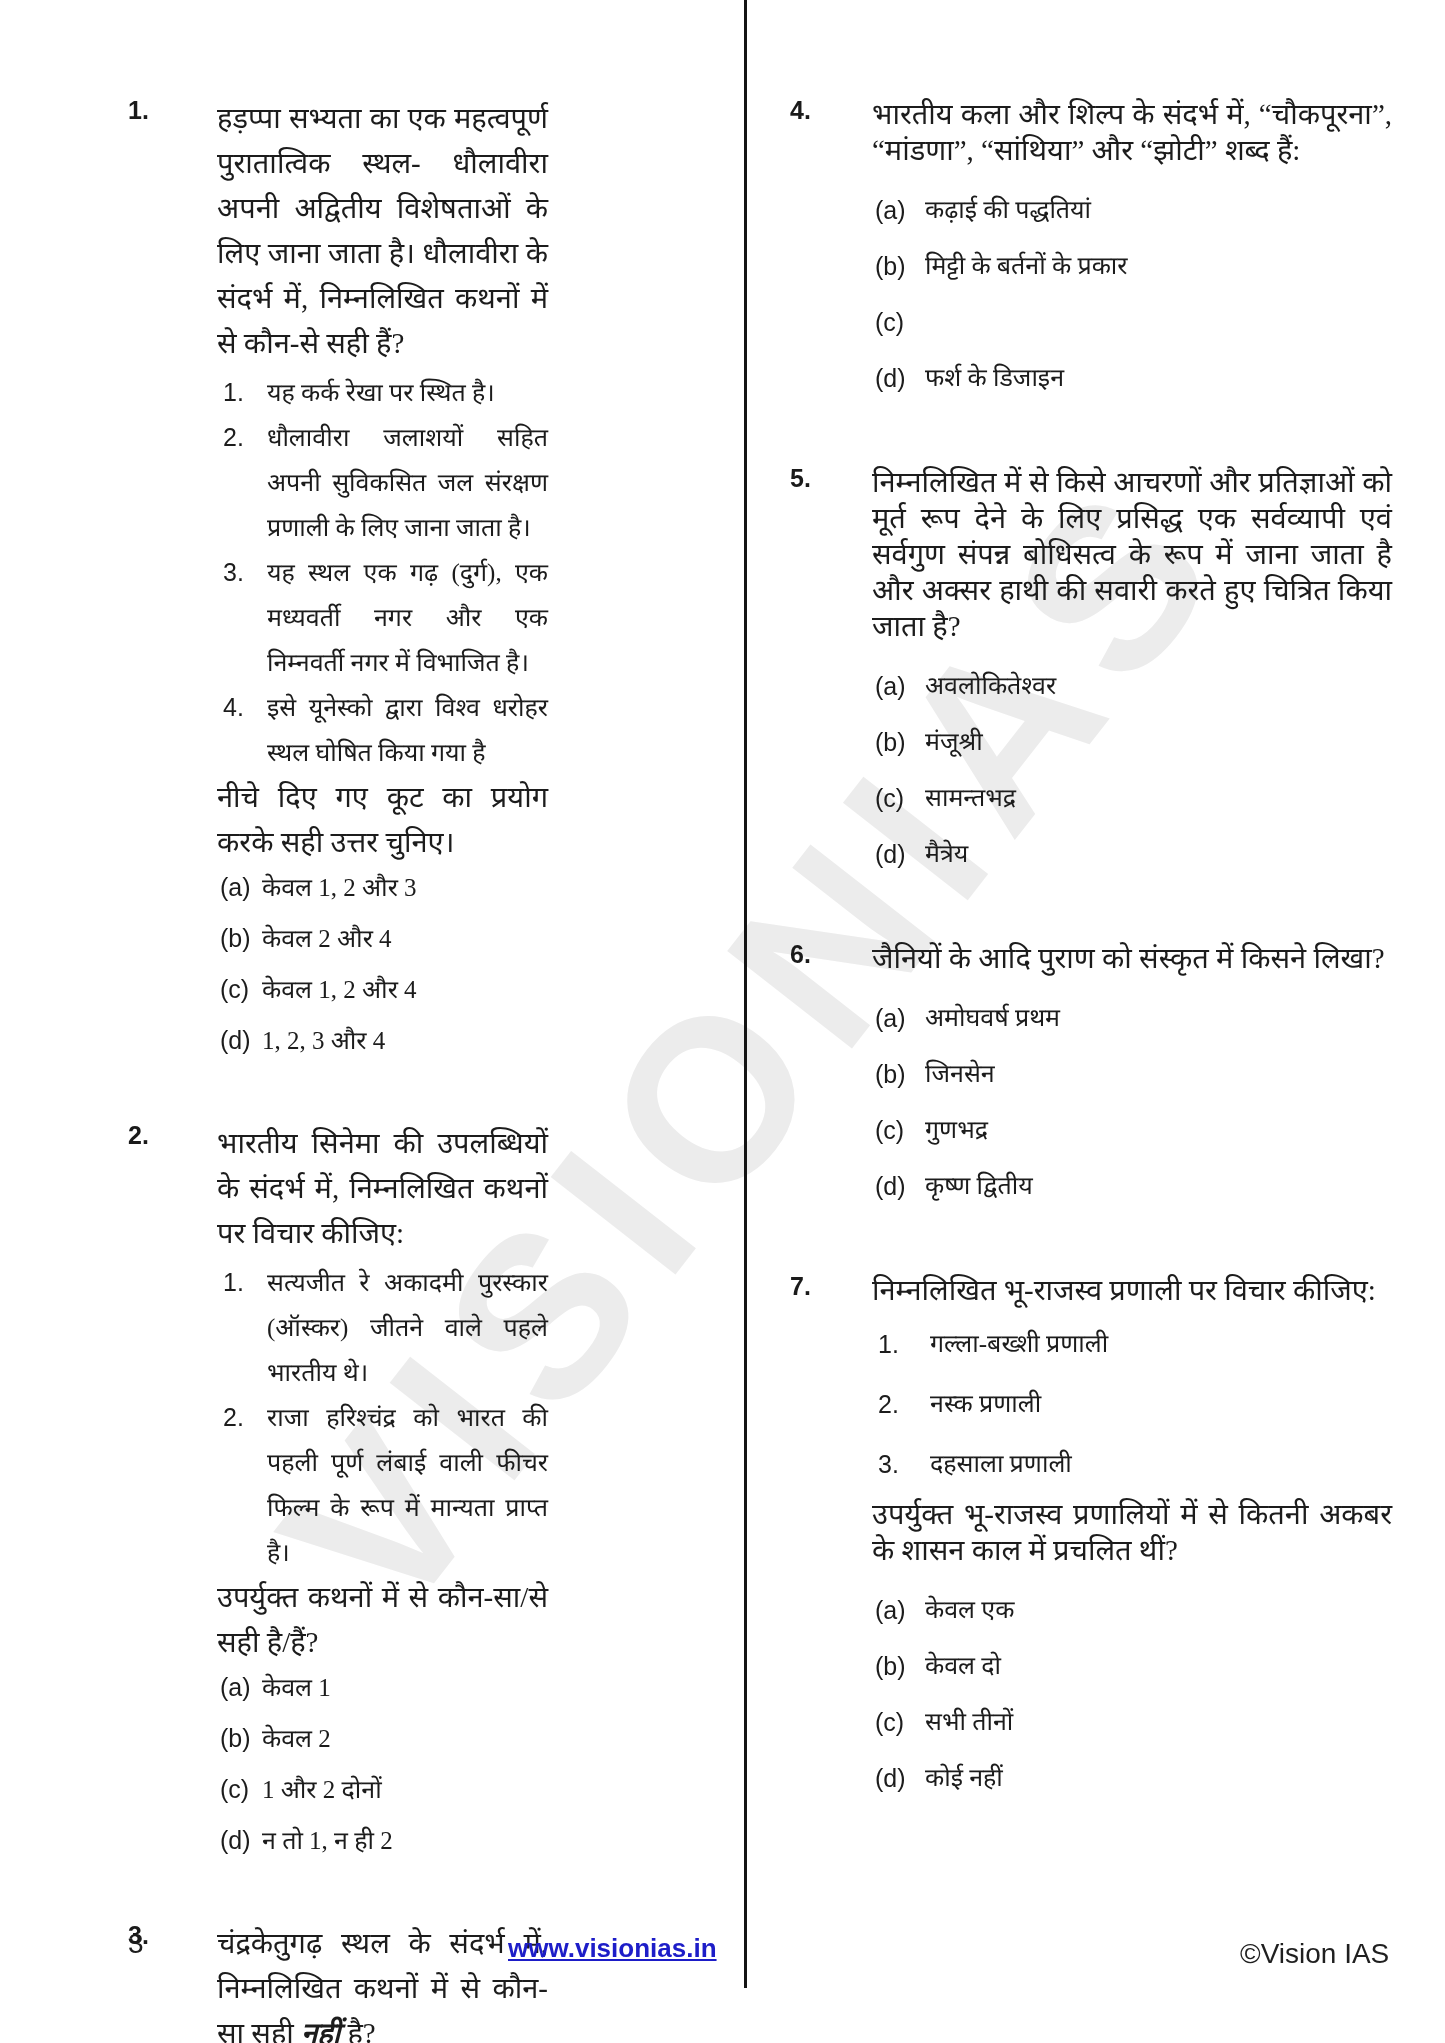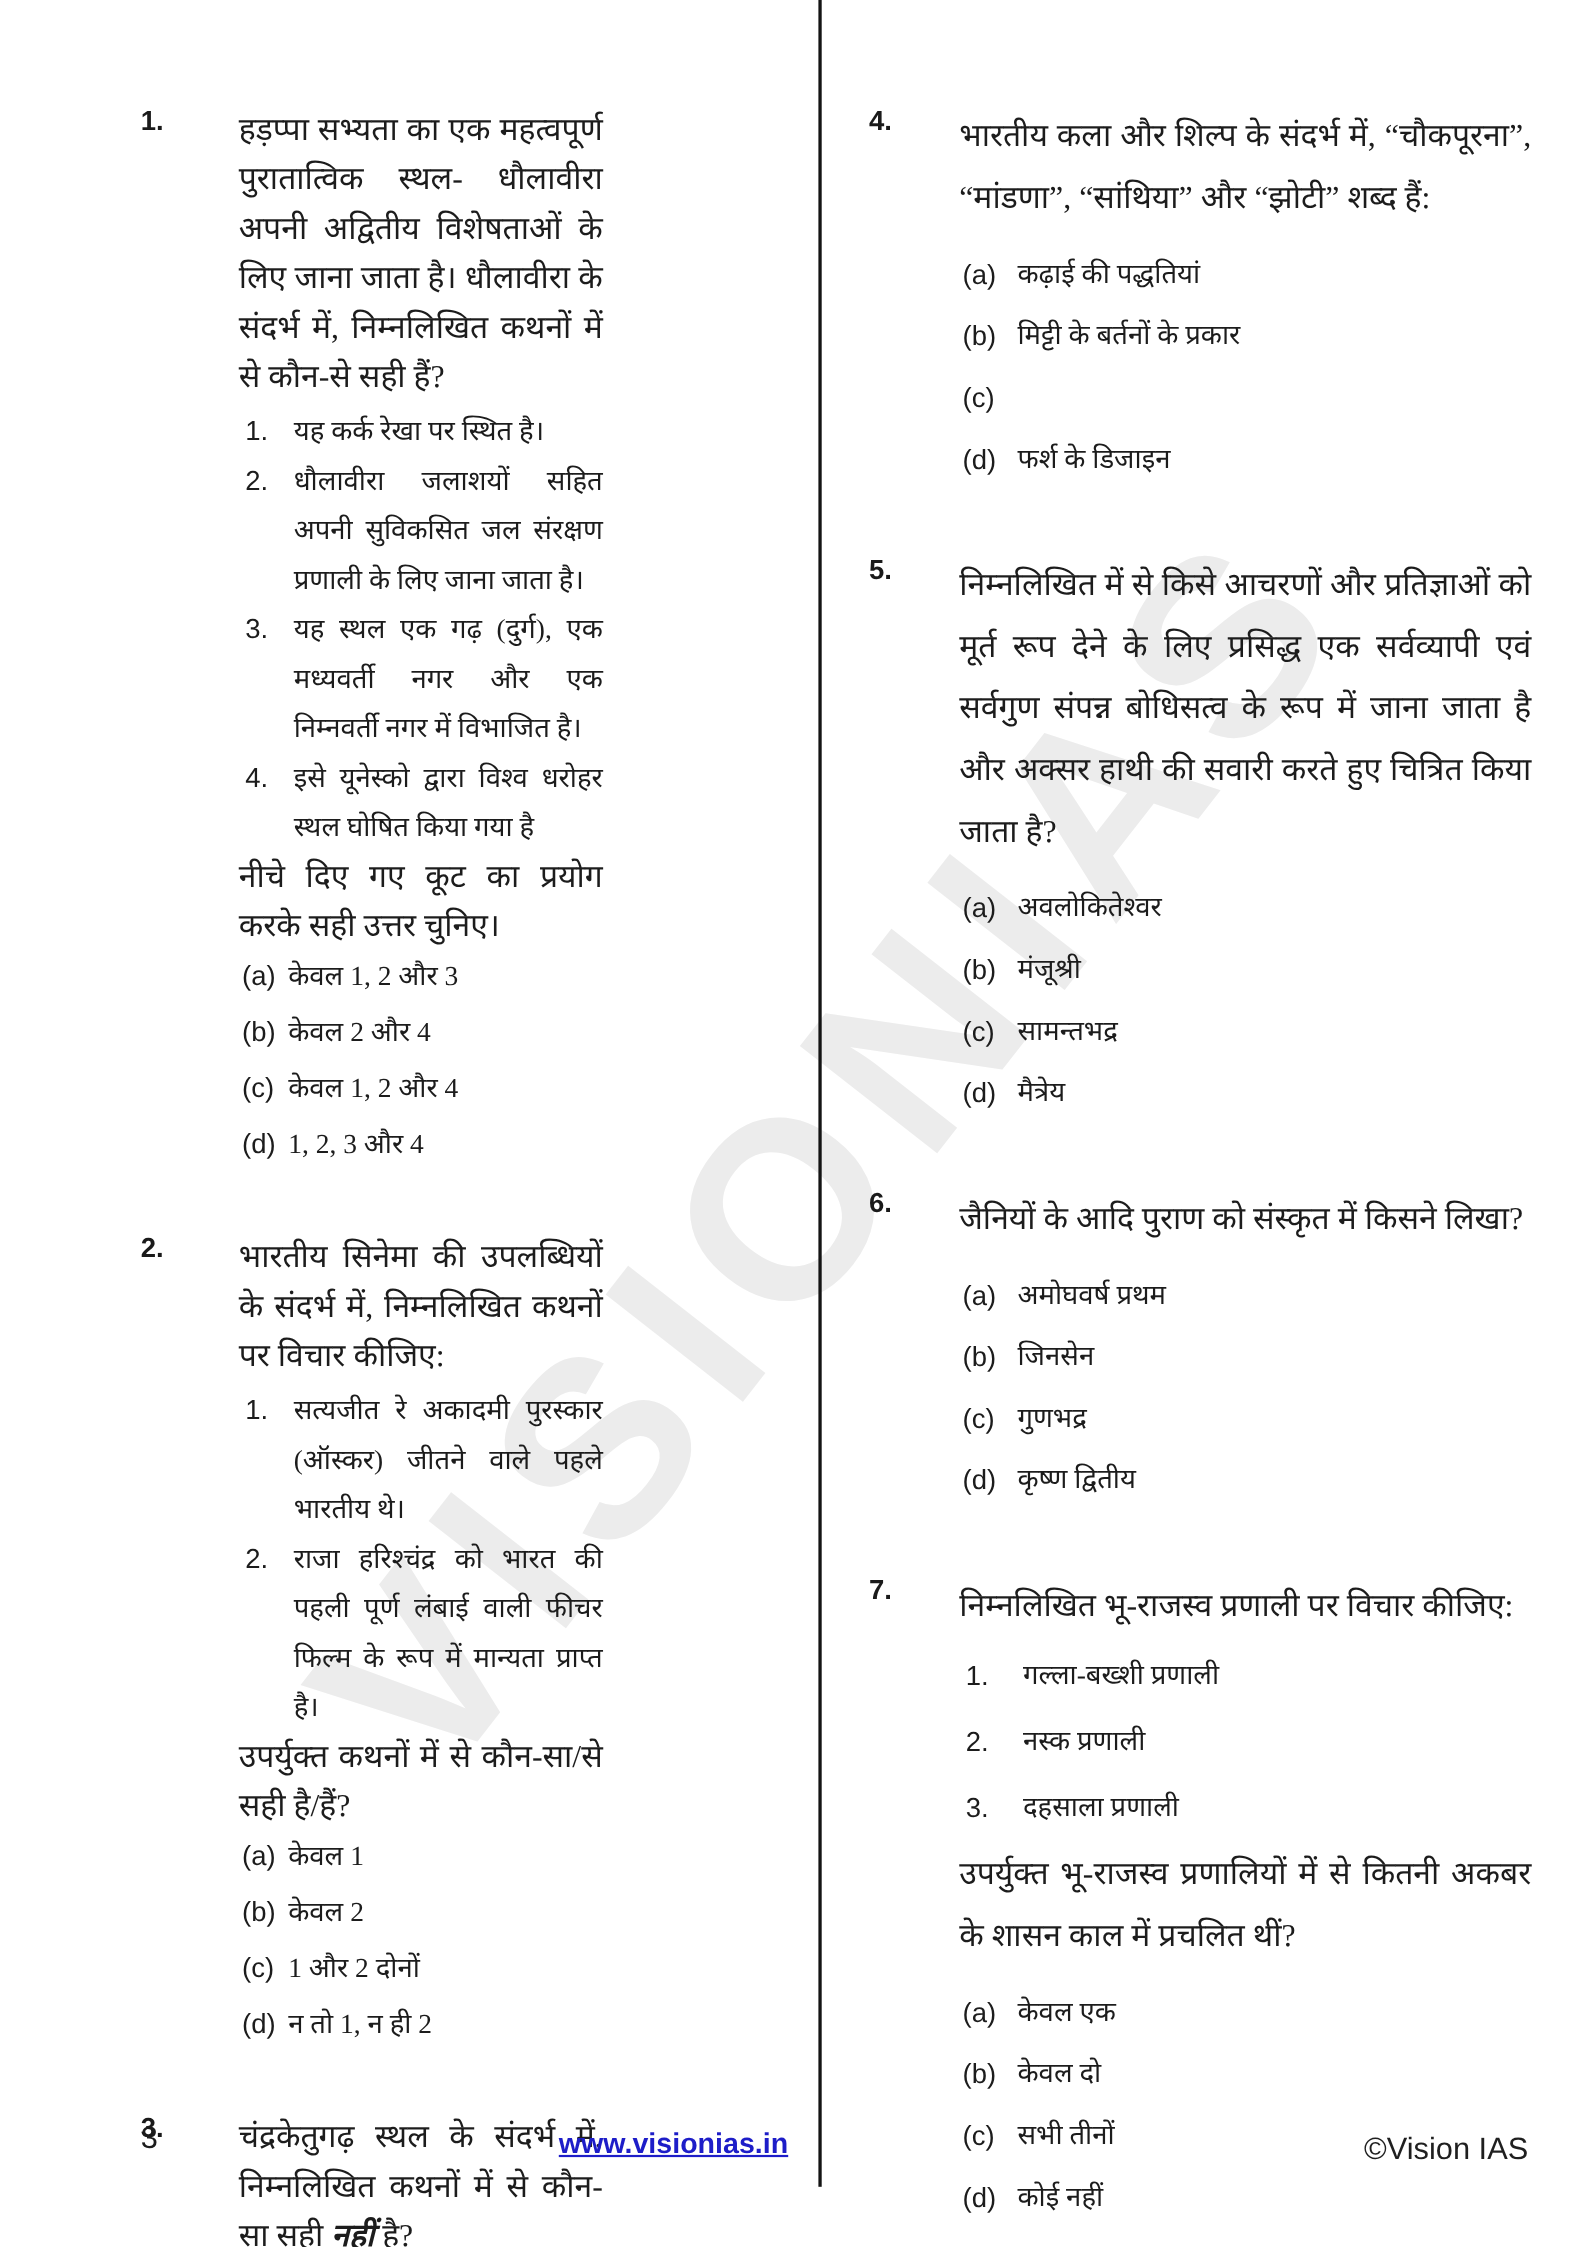--- a/index.html
+++ b/index.html
@@ -37,21 +37,21 @@
     font-family:"Liberation Sans", sans-serif;
     font-weight:bold; font-size:25px; color:#1a1a1a;
     flex:0 0 auto;
   }
   .col-left  .q-num { width:89px; }
   .col-right .q-num { width:82px; }
   .q-body { flex:1 1 auto; min-width:0; }
 
   .q-text { font-size:29px; text-align:justify; }
   .col-left  .q-text { line-height:45px; }
-  .col-right .q-text { line-height:56px; }
+  .col-right .q-text { line-height:36px; }
   .q-text .emph { font-weight:bold; font-style:italic; }
 
   .statements { margin-top:4px; }
   .col-right .statements { margin-top:8px; }
   .statement { display:flex; font-size:25px; padding-left:6px; }
   .col-left  .statement { line-height:45px; margin-bottom:0; }
   .col-right .statement { line-height:56px; margin-bottom:4px; }
   .st-num {
     flex:0 0 auto;
     font-family:"Liberation Sans", sans-serif; color:#1c1c1c;

